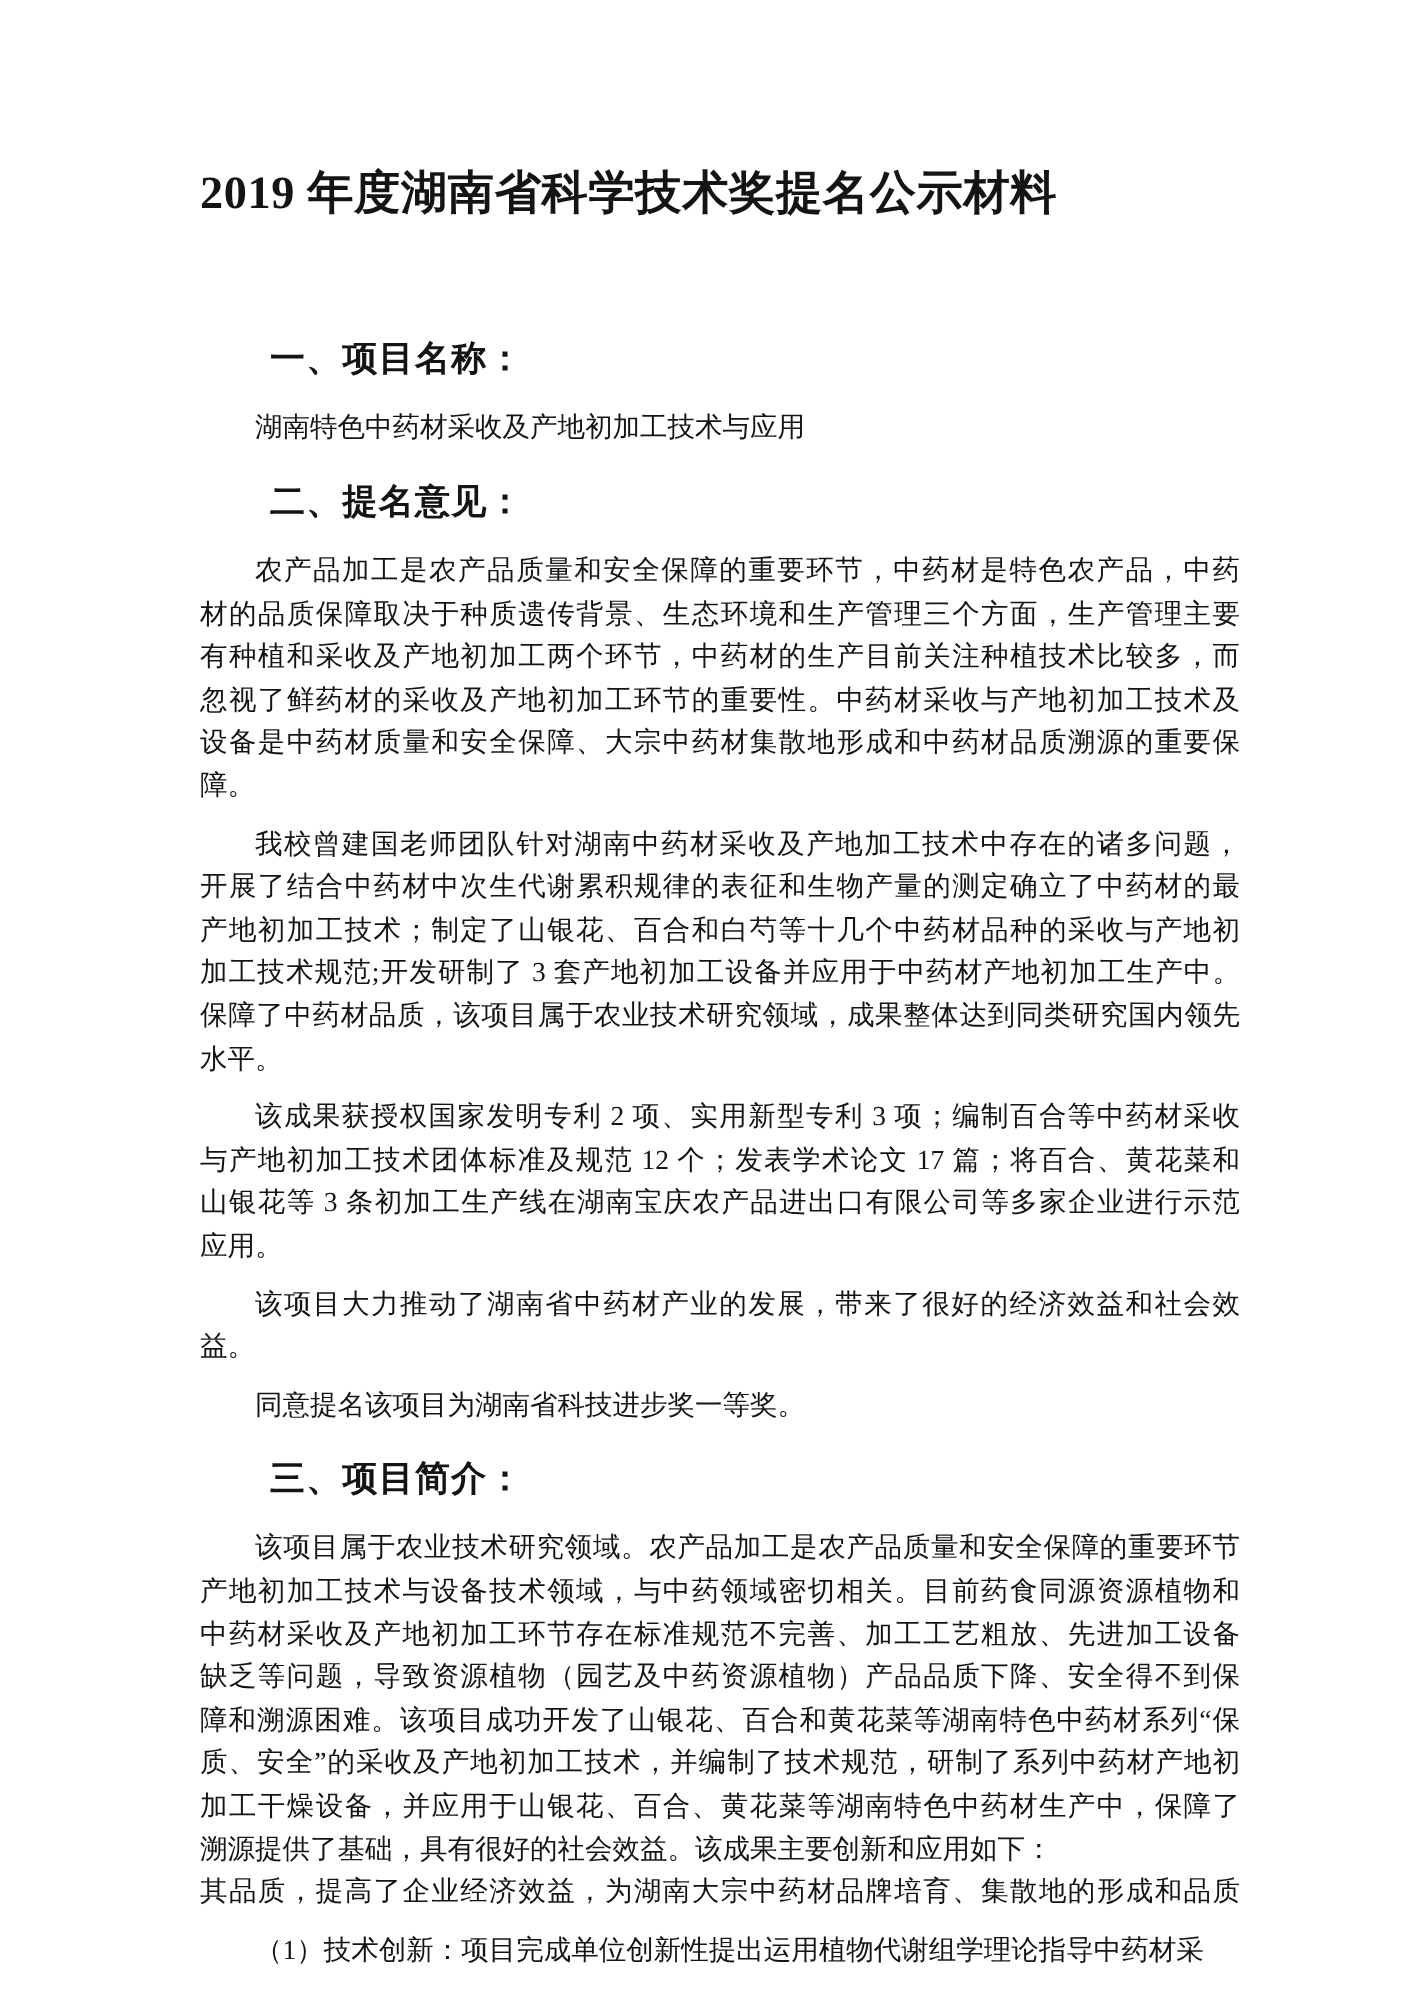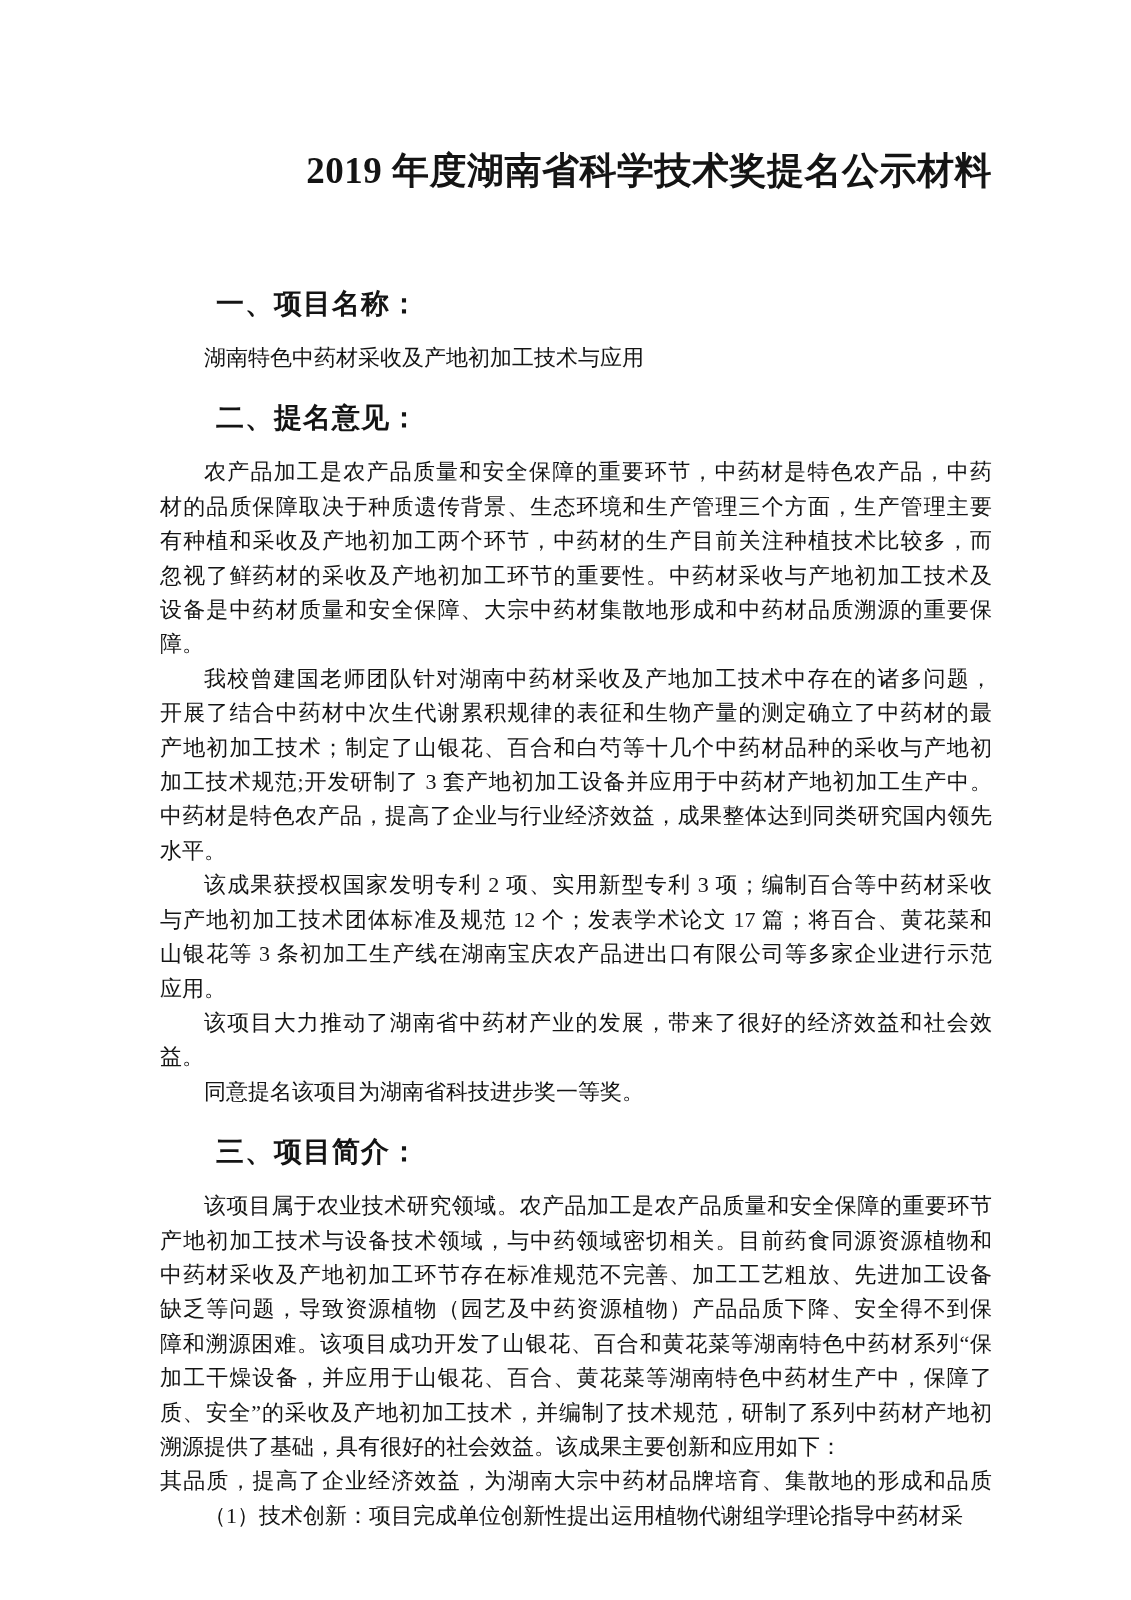--- a/index.html
+++ b/index.html
@@ -14,25 +14,25 @@
     box-sizing: border-box;
     background: #ffffff;
     color: #141414;
     padding: 130px 139px 0 160px;
     overflow: hidden;
     font-family: "Liberation Serif", "DejaVu Serif", serif;
     font-size: 22px;
     line-height: 34.4px;
   }
   .doc-title {
-    margin: 16px 0 91px 0;
+    margin: 0 0 91px 0;
     font-size: 37px;
     line-height: 50px;
     font-weight: 700;
-    text-align: right;
+    text-align: left;
     letter-spacing: 0.5px;
     white-space: nowrap;
   }
   .section-heading {
     margin: 26px 0 20px 0;
     font-size: 28px;
     line-height: 34px;
     font-weight: 700;
     text-indent: 2em;
     letter-spacing: 1px;
@@ -44,20 +44,21 @@
     margin: 0;
   }
   .line {
     text-align: justify;
     text-align-last: justify;
     text-justify: inter-character;
     white-space: nowrap;
   }
   .line.first {
     padding-left: 2em;
+    margin-top: 12px;
   }
   .line.last {
     text-align-last: left;
   }
   .line b {
     font-weight: 400;
   }
 </style>
 </head>
 <body>
@@ -78,40 +79,40 @@
         <div class="line first">农产品加工是农产品质量和安全保障的重要环节，中药材是特色农产品，中药</div>
         <div class="line">材的品质保障取决于种质遗传背景、生态环境和生产管理三个方面，生产管理主要</div>
         <div class="line">有种植和采收及产地初加工两个环节，中药材的生产目前关注种植技术比较多，而</div>
         <div class="line">忽视了鲜药材的采收及产地初加工环节的重要性。中药材采收与产地初加工技术及</div>
         <div class="line">设备是中药材质量和安全保障、大宗中药材集散地形成和中药材品质溯源的重要保</div>
         <div class="line last">障。</div>
         <div class="line first">我校曾建国老师团队针对湖南中药材采收及产地加工技术中存在的诸多问题，</div>
         <div class="line">开展了结合中药材中次生代谢累积规律的表征和生物产量的测定确立了中药材的最</div>
         <div class="line">产地初加工技术；制定了山银花、百合和白芍等十几个中药材品种的采收与产地初</div>
         <div class="line">加工技术规范;开发研制了 3 套产地初加工设备并应用于中药材产地初加工生产中。</div>
-        <div class="line">中药材是特色农产品，提高了企业与行业经济效益，成果整体达到同类研究国内领先</div>
+        <div class="line">保障了中药材品质，该项目属于农业技术研究领域，成果整体达到同类研究国内领先</div>
         <div class="line last">水平。</div>
         <div class="line first">该成果获授权国家发明专利 2 项、实用新型专利 3 项；编制百合等中药材采收</div>
         <div class="line">与产地初加工技术团体标准及规范 12 个；发表学术论文 17 篇；将百合、黄花菜和</div>
         <div class="line">山银花等 3 条初加工生产线在湖南宝庆农产品进出口有限公司等多家企业进行示范</div>
         <div class="line last">应用。</div>
         <div class="line first">该项目大力推动了湖南省中药材产业的发展，带来了很好的经济效益和社会效</div>
         <div class="line last">益。</div>
         <div class="line first last">同意提名该项目为湖南省科技进步奖一等奖。</div>
       </div>
   </div>
 
   <div class="section">
     <h2 class="section-heading">三、项目简介：</h2>
     <div class="section-body">
         <div class="line first">该项目属于农业技术研究领域。农产品加工是农产品质量和安全保障的重要环节</div>
         <div class="line">产地初加工技术与设备技术领域，与中药领域密切相关。目前药食同源资源植物和</div>
         <div class="line">中药材采收及产地初加工环节存在标准规范不完善、加工工艺粗放、先进加工设备</div>
         <div class="line">缺乏等问题，导致资源植物（园艺及中药资源植物）产品品质下降、安全得不到保</div>
         <div class="line">障和溯源困难。该项目成功开发了山银花、百合和黄花菜等湖南特色中药材系列“保</div>
+        <div class="line">质、安全”的采收及产地初加工技术，并编制了技术规范，研制了系列中药材产地初</div>
         <div class="line">加工干燥设备，并应用于山银花、百合、黄花菜等湖南特色中药材生产中，保障了</div>
-        <div class="line">质、安全”的采收及产地初加工技术，并编制了技术规范，研制了系列中药材产地初</div>
         <div class="line last">溯源提供了基础，具有很好的社会效益。该成果主要创新和应用如下：</div>
         <div class="line">其品质，提高了企业经济效益，为湖南大宗中药材品牌培育、集散地的形成和品质</div>
         <div class="line first last"><b>（1）技术创新：</b>项目完成单位创新性提出运用植物代谢组学理论指导中药材采</div>
       </div>
   </div>
 </div>
 
 </body></html>

